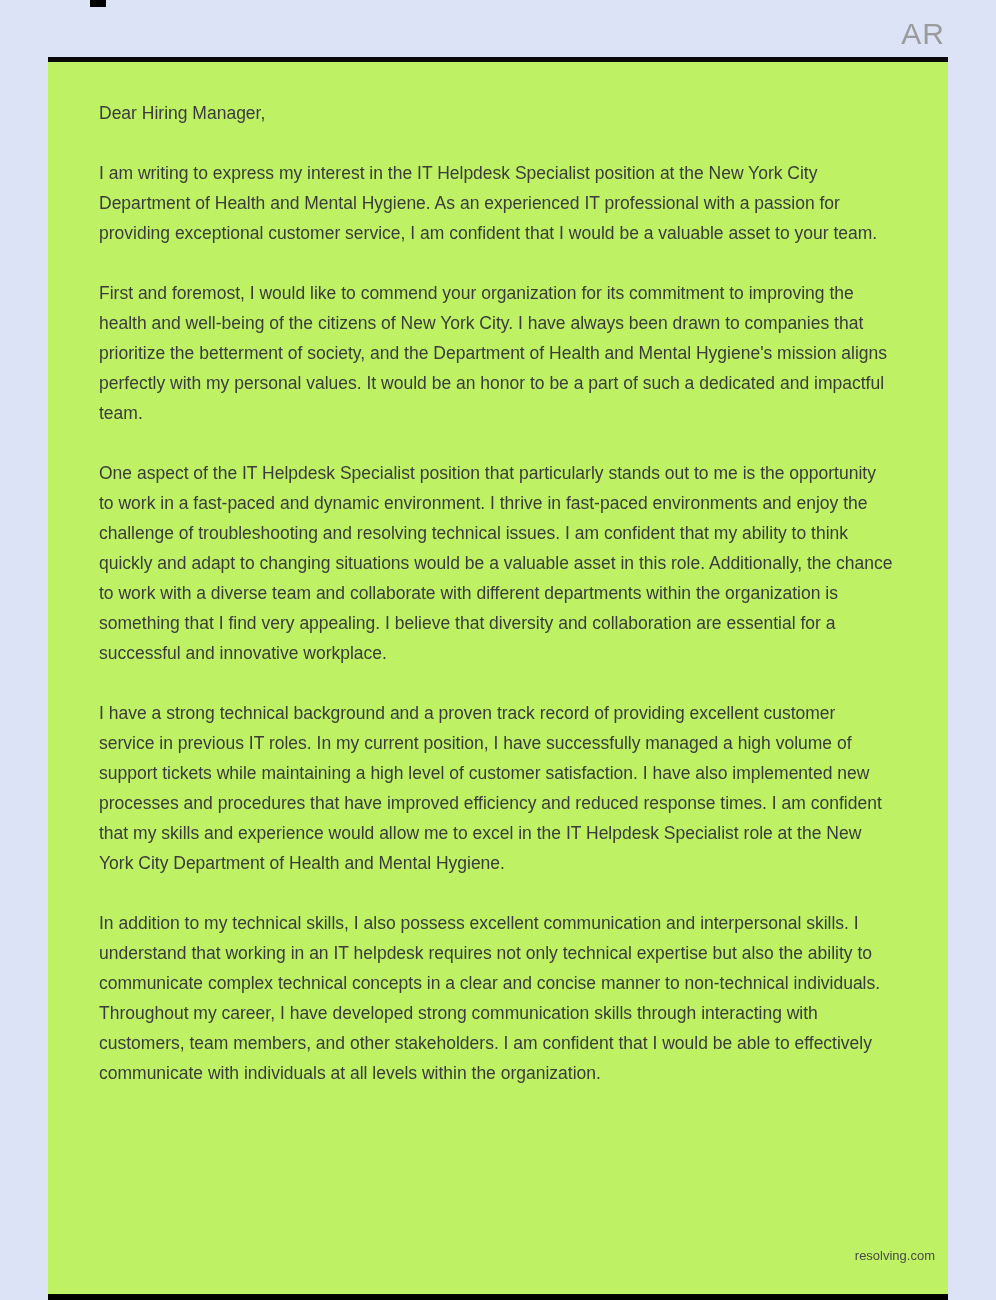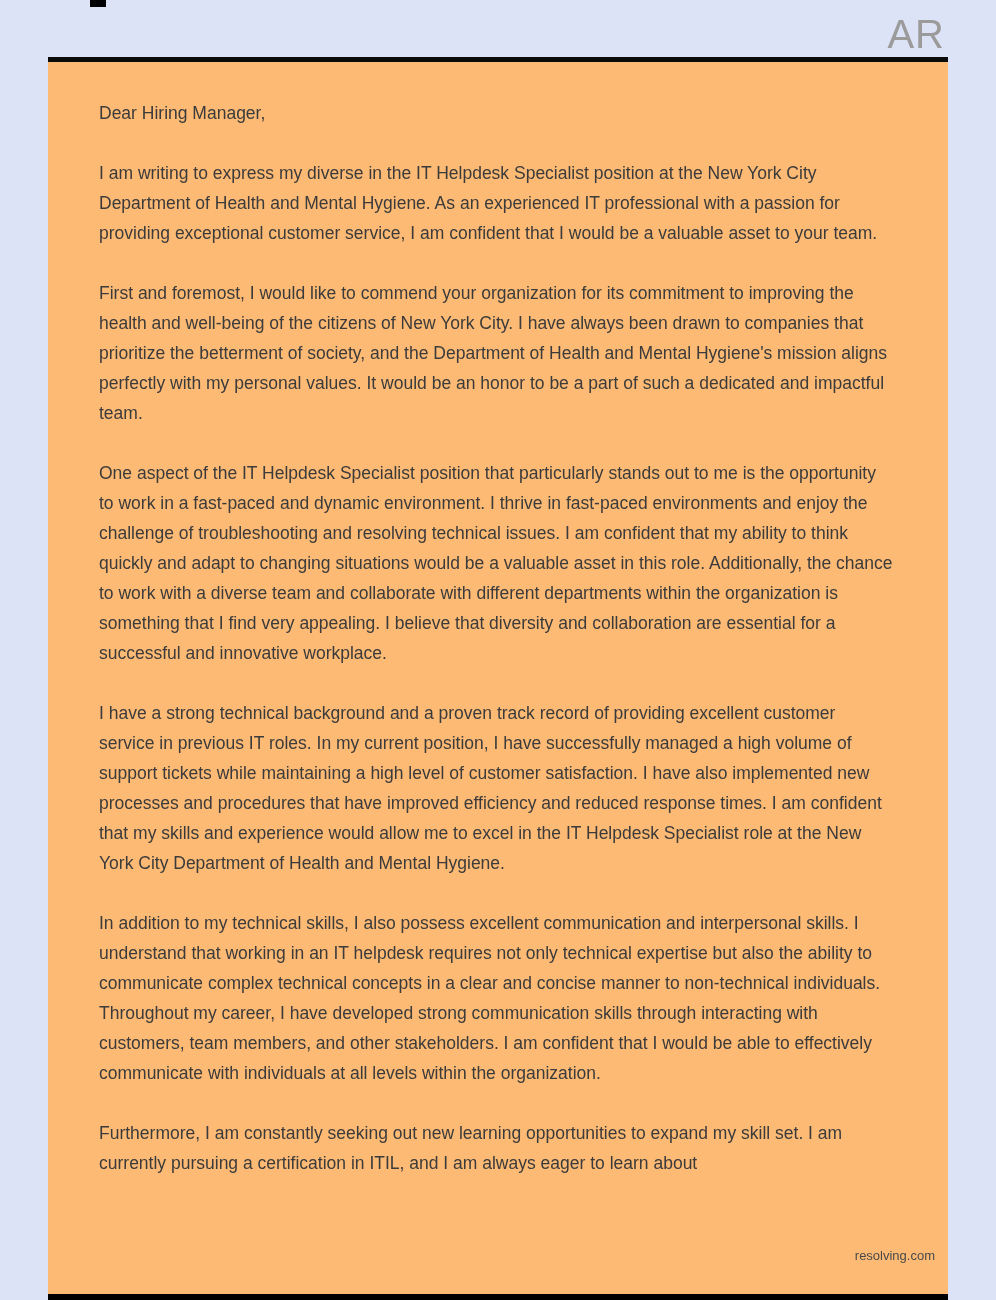--- a/index.html
+++ b/index.html
@@ -23,34 +23,34 @@
     left: 90px;
     top: 0;
     width: 16px;
     height: 7px;
     background: #000000;
   }
   .brand-logo {
     position: absolute;
     top: 12px;
     right: 51px;
-    font-size: 40px;
+    font-size: 30px;
     line-height: 44px;
     font-weight: 400;
     color: #9b9b9b;
     letter-spacing: 1px;
     user-select: none;
   }
   .paper {
     position: absolute;
     left: 48px;
     top: 57px;
     width: 900px;
     height: 1243px;
-    background: #fdba74;
+    background: #bef264;
     border-top: 5px solid #0a0a0a;
     box-sizing: border-box;
     overflow: hidden;
   }
   .letter-content {
     padding: 36px 55px 0 51px;
   }
   .letter-content p {
     margin: 0 0 30px 0;
     font-size: 17.5px;
@@ -78,26 +78,25 @@
 
 <div class="screen">
 
   <div class="top-left-mark"></div>
 
   <div class="brand-logo">AR</div>
 
   <div class="paper">
     <div class="letter-content">
       <p>Dear Hiring Manager,</p>
-      <p>I am writing to express my diverse in the IT Helpdesk Specialist position at the New York City Department of Health and Mental Hygiene. As an experienced IT professional with a passion for providing exceptional customer service, I am confident that I would be a valuable asset to your team.</p>
+      <p>I am writing to express my interest in the IT Helpdesk Specialist position at the New York City Department of Health and Mental Hygiene. As an experienced IT professional with a passion for providing exceptional customer service, I am confident that I would be a valuable asset to your team.</p>
       <p>First and foremost, I would like to commend your organization for its commitment to improving the health and well-being of the citizens of New York City. I have always been drawn to companies that prioritize the betterment of society, and the Department of Health and Mental Hygiene's mission aligns perfectly with my personal values. It would be an honor to be a part of such a dedicated and impactful team.</p>
       <p>One aspect of the IT Helpdesk Specialist position that particularly stands out to me is the opportunity to work in a fast-paced and dynamic environment. I thrive in fast-paced environments and enjoy the challenge of troubleshooting and resolving technical issues. I am confident that my ability to think quickly and adapt to changing situations would be a valuable asset in this role. Additionally, the chance to work with a diverse team and collaborate with different departments within the organization is something that I find very appealing. I believe that diversity and collaboration are essential for a successful and innovative workplace.</p>
       <p>I have a strong technical background and a proven track record of providing excellent customer service in previous IT roles. In my current position, I have successfully managed a high volume of support tickets while maintaining a high level of customer satisfaction. I have also implemented new processes and procedures that have improved efficiency and reduced response times. I am confident that my skills and experience would allow me to excel in the IT Helpdesk Specialist role at the New York City Department of Health and Mental Hygiene.</p>
       <p>In addition to my technical skills, I also possess excellent communication and interpersonal skills. I understand that working in an IT helpdesk requires not only technical expertise but also the ability to communicate complex technical concepts in a clear and concise manner to non-technical individuals. Throughout my career, I have developed strong communication skills through interacting with customers, team members, and other stakeholders. I am confident that I would be able to effectively communicate with individuals at all levels within the organization.</p>
-      <p>Furthermore, I am constantly seeking out new learning opportunities to expand my skill set. I am currently pursuing a certification in ITIL, and I am always eager to learn about</p>
     </div>
   </div>
 
   <div class="watermark">resolving.com</div>
 
   <div class="bottom-bar"></div>
 
 </div>
 
 </body></html>

